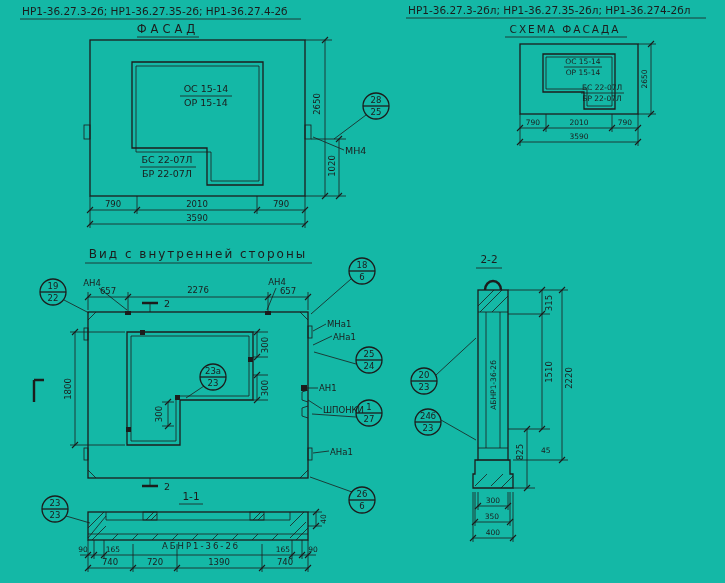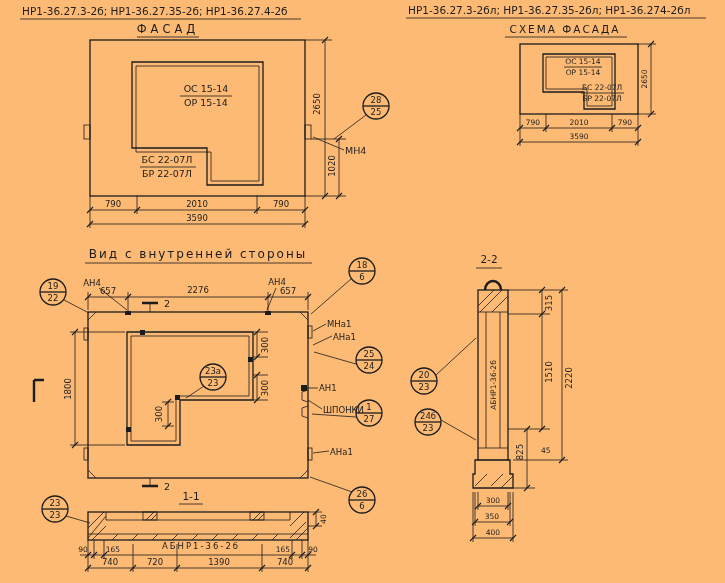--- a/index.html
+++ b/index.html
@@ -1,17 +1,17 @@
 <!DOCTYPE html>
 <html><head>
 <meta charset="utf-8">
 <style>
   html,body{margin:0;padding:0;background:#e9e8e4;}
   #sheet{
-    position:relative;width:725px;height:583px;background:#fdba74;
+    position:relative;width:725px;height:583px;background:#14b8a6;
     font-family:"DejaVu Sans",sans-serif;color:#1c1c1c;overflow:hidden;
   }
   svg text{font-family:"DejaVu Sans",sans-serif;fill:#1c1c1c;}
   .ln{stroke:#1c1c1c;stroke-width:1.3;fill:none;}
   .th{stroke:#1c1c1c;stroke-width:2.4;fill:none;}
   .tn{stroke:#1c1c1c;stroke-width:0.8;fill:none;}
   .tk{stroke:#1c1c1c;stroke-width:1.1;fill:none;}
   .fl{fill:#1c1c1c;stroke:none;}
   .mid{text-anchor:middle;}
   .t7{font-size:7.5px;} .t8{font-size:8.5px;} .t9{font-size:9.5px;}

